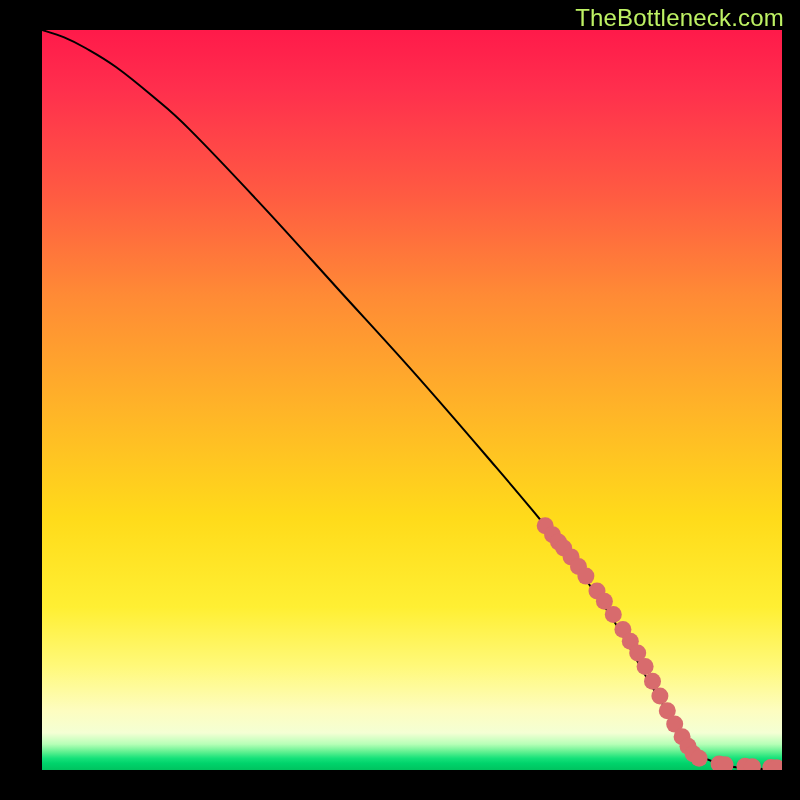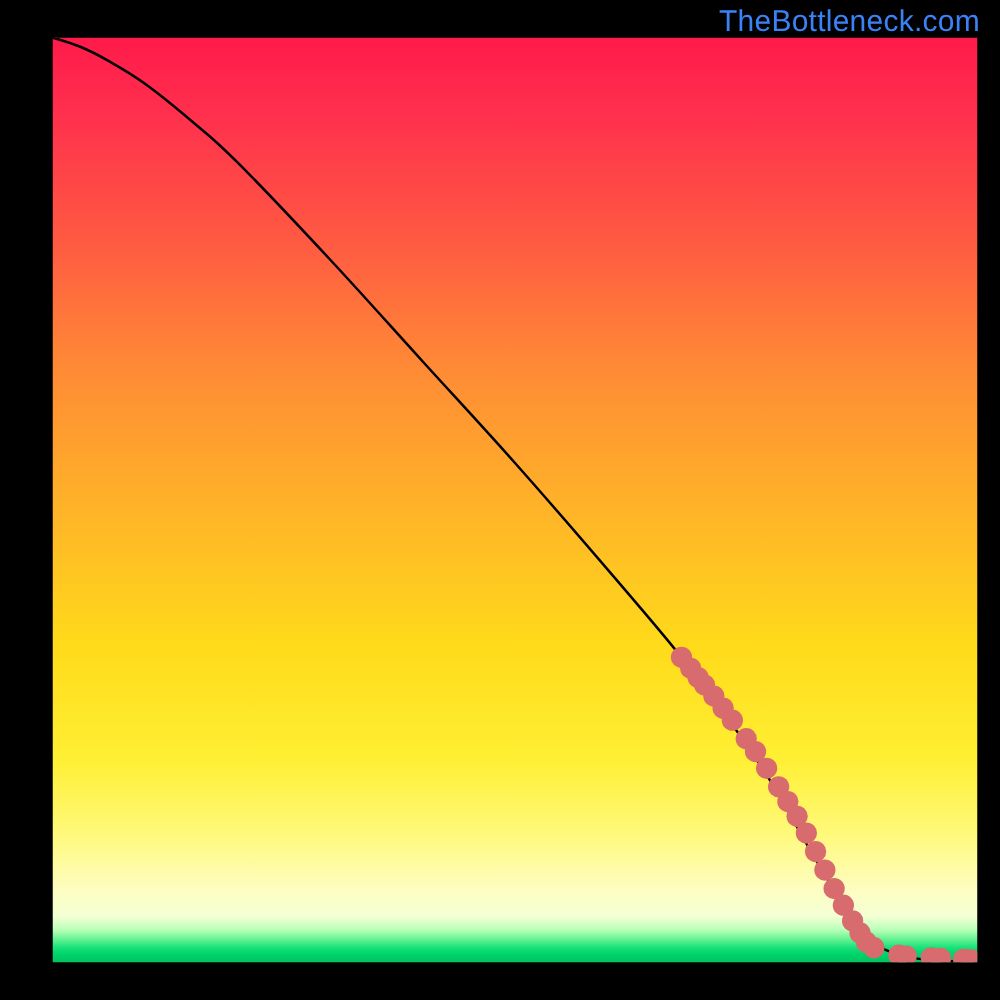--- a/index.html
+++ b/index.html
@@ -47,21 +47,21 @@
       #5cf08f 97.6%,
       #16e27a 98.4%,
       #00d36b 99.1%,
       #00c35f 100%
     );
   }
   .attribution {
     position: absolute;
     top: 4px;
     right: 16px;
-    color: #3b82f6;
+    color: #bef264;
     font-size: 24px;
     letter-spacing: 0.2px;
     font-weight: 400;
   }
   svg.curve {
     position: absolute;
     inset: 0;
     width: 100%;
     height: 100%;
   }

